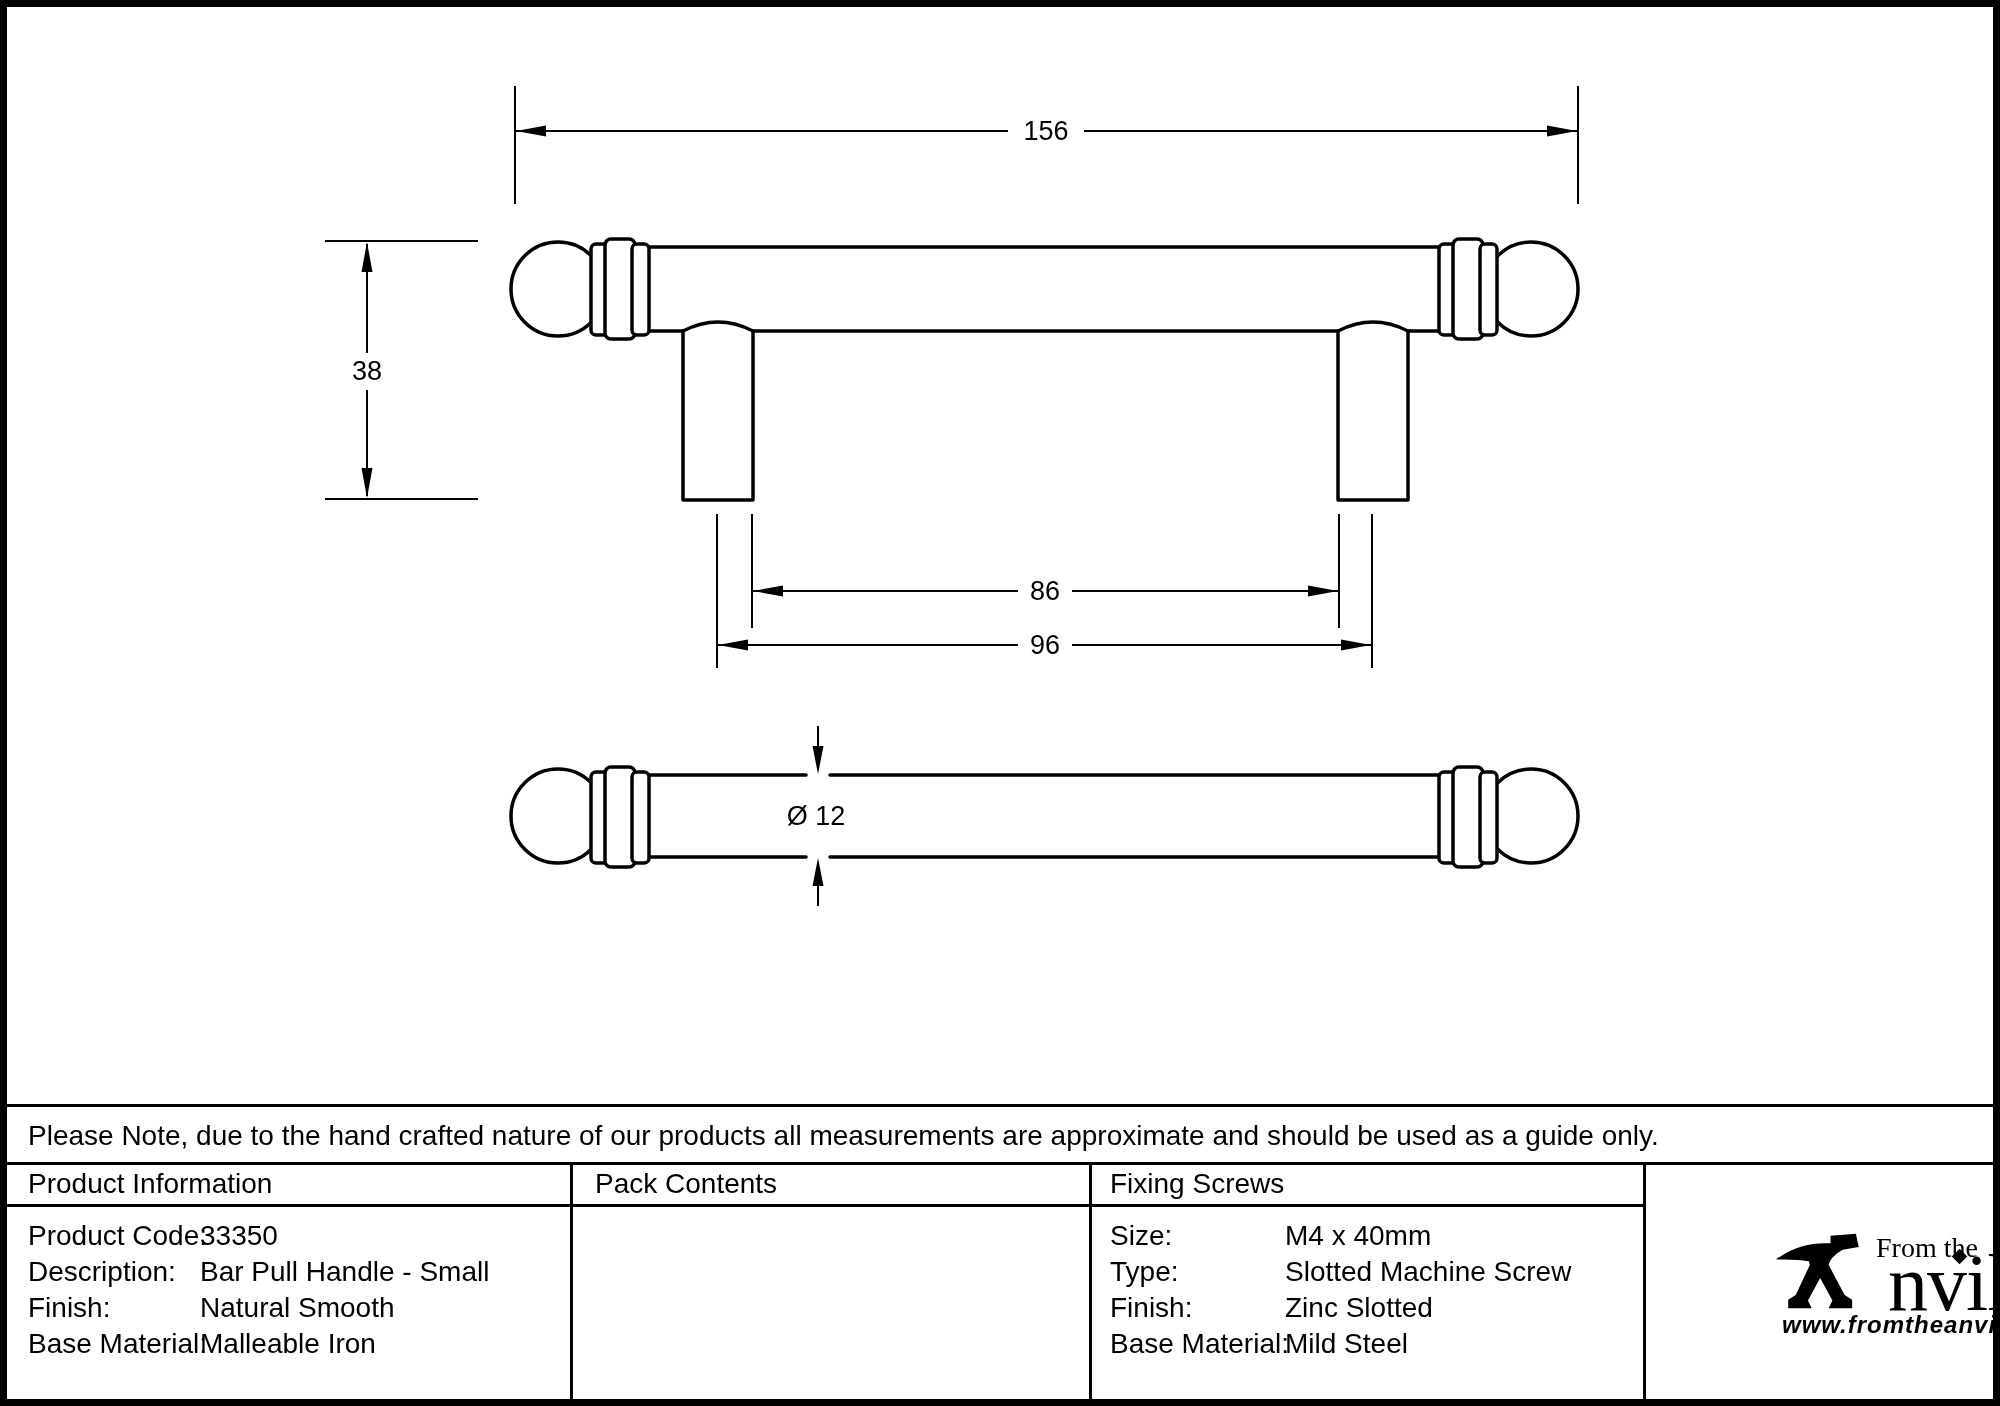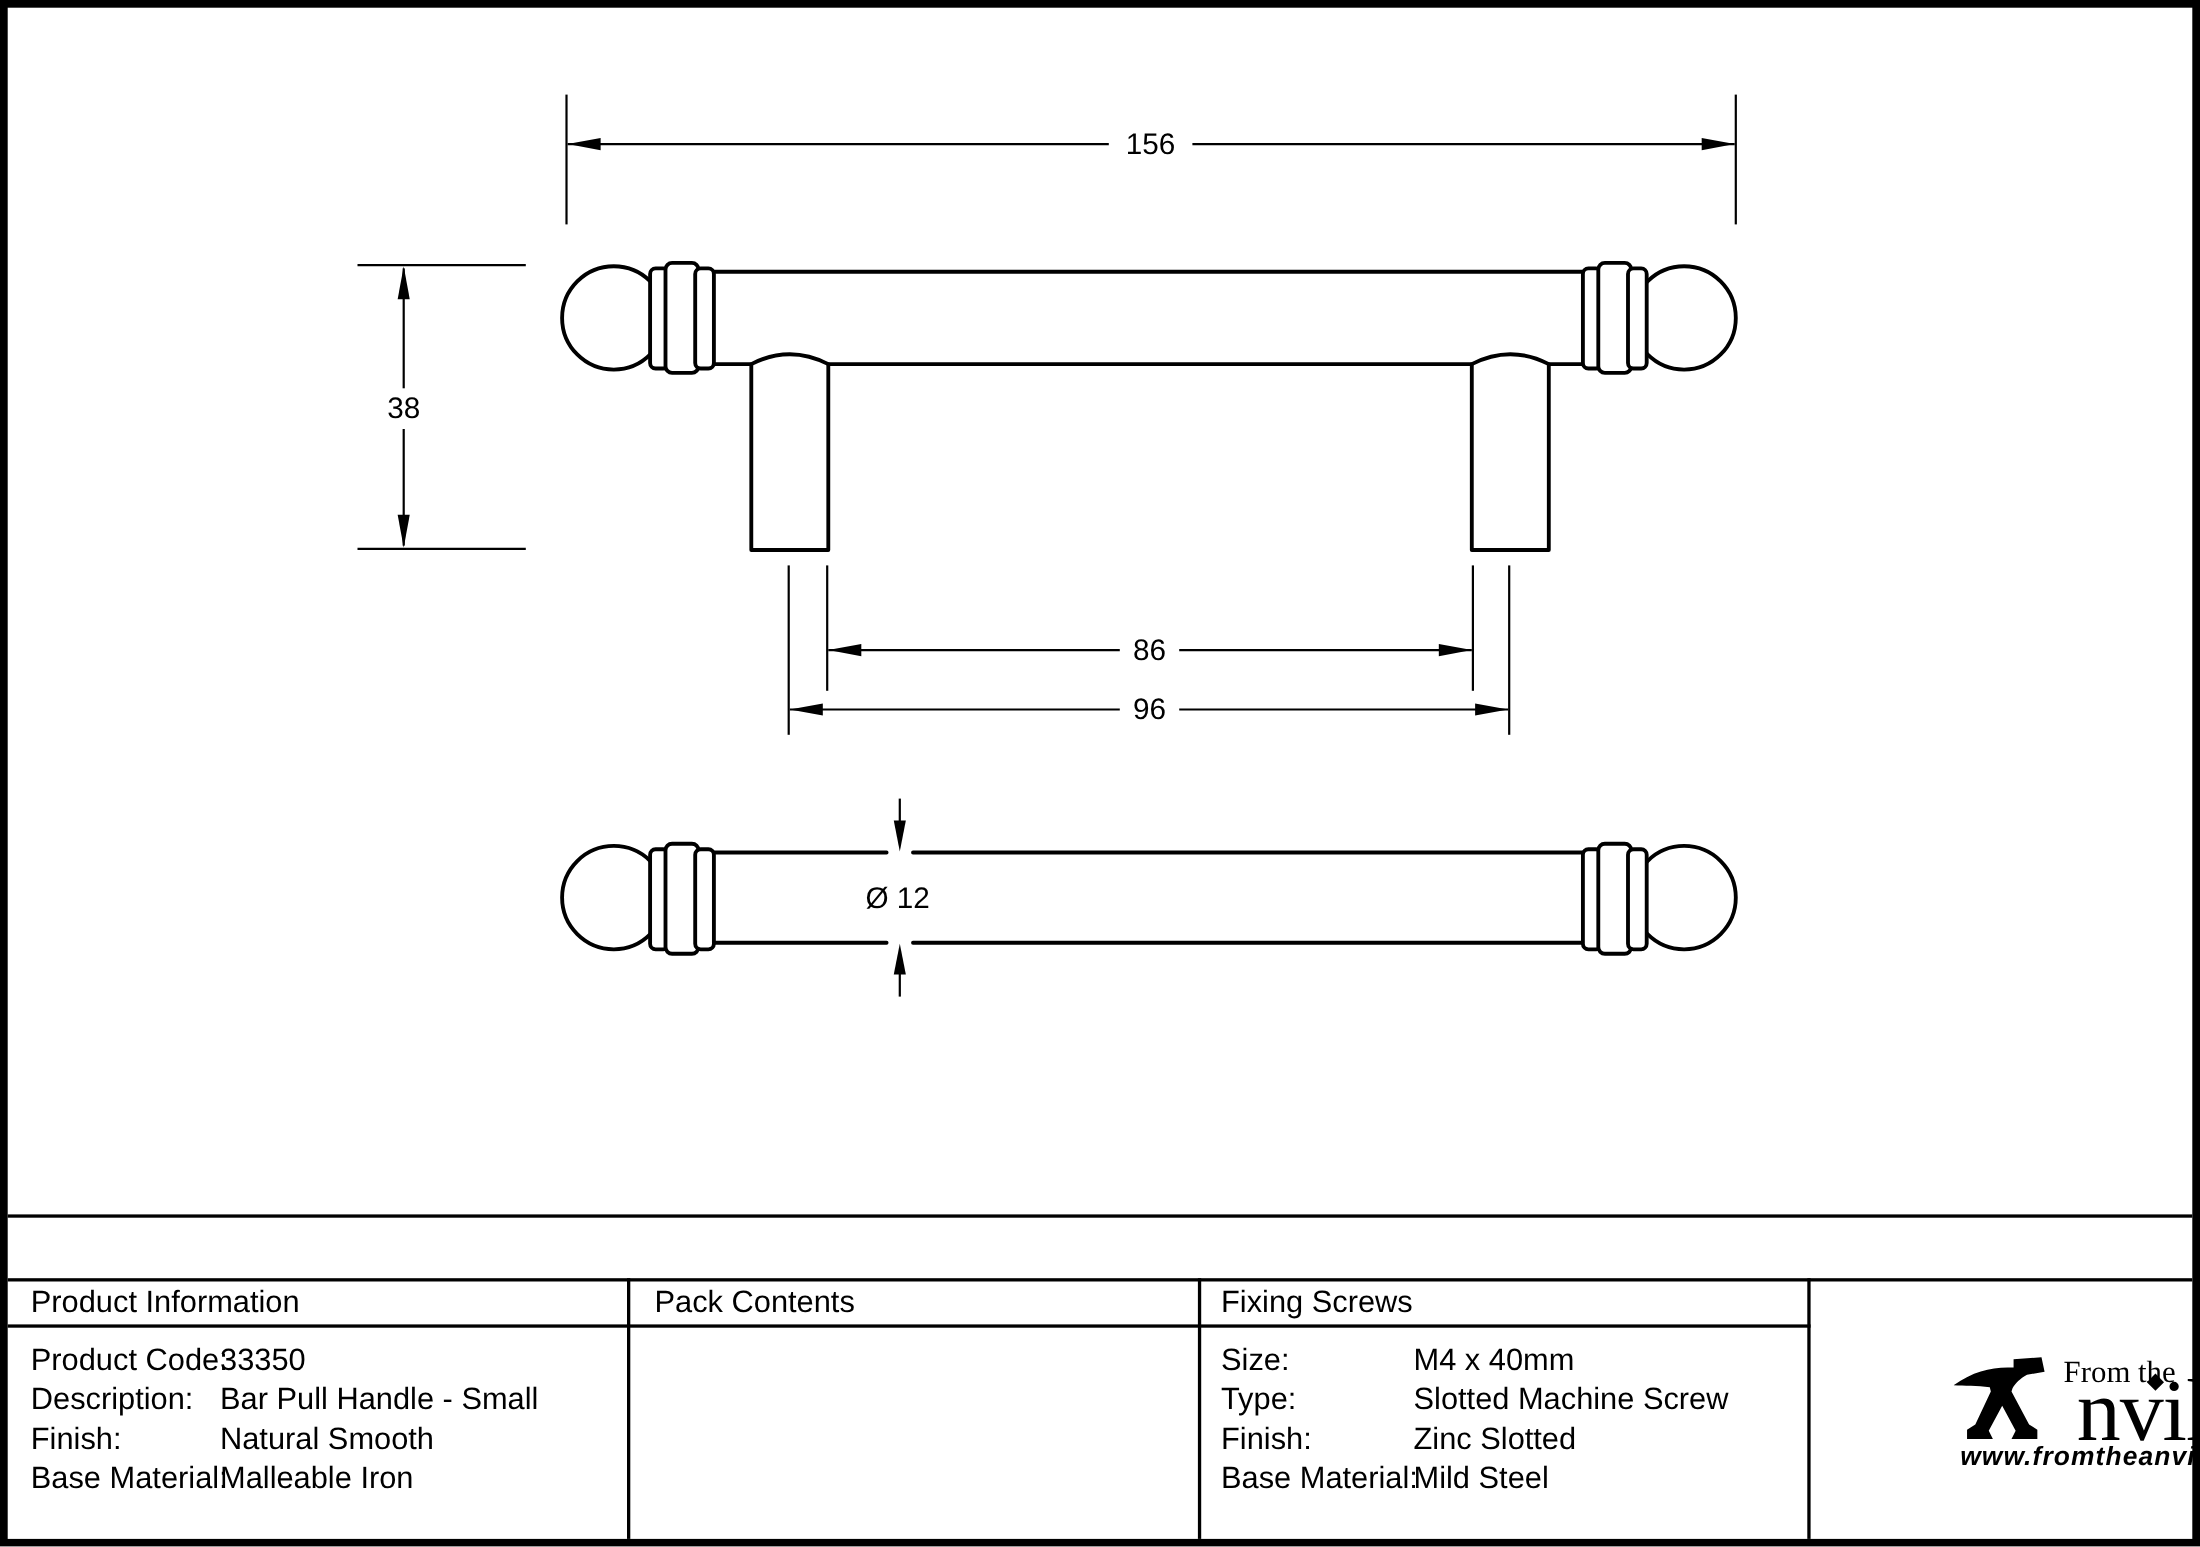--- a/index.html
+++ b/index.html
@@ -123,20 +123,21 @@
     <text x="816" y="825" font-size="27" text-anchor="middle">Ø 12</text>
   </svg>
 
   <div class="hline" style="left:7px; top:1104px; width:1986px;"></div>
   <div class="hline" style="left:7px; top:1162px; width:1986px;"></div>
   <div class="hline" style="left:7px; top:1204px; width:1639px;"></div>
   <div class="vline" style="left:570px; top:1162px; height:237px;"></div>
   <div class="vline" style="left:1089px; top:1162px; height:237px;"></div>
   <div class="vline" style="left:1643px; top:1162px; height:237px;"></div>
 
+  <div class="t" style="left:28px; top:1118px;">Please Note, due to the hand crafted nature of our products all measurements are approximate and should be used as a guide only.</div>
 
   <div class="t" style="left:28px; top:1166px;">Product Information</div>
   <div class="t" style="left:595px; top:1166px;">Pack Contents</div>
   <div class="t" style="left:1110px; top:1166px;">Fixing Screws</div>
 
   <div class="stack" style="position:absolute; left:28px; top:1218px;">
     <span>Product Code:</span>
     <span>Description:</span>
     <span>Finish:</span>
     <span>Base Material:</span>

